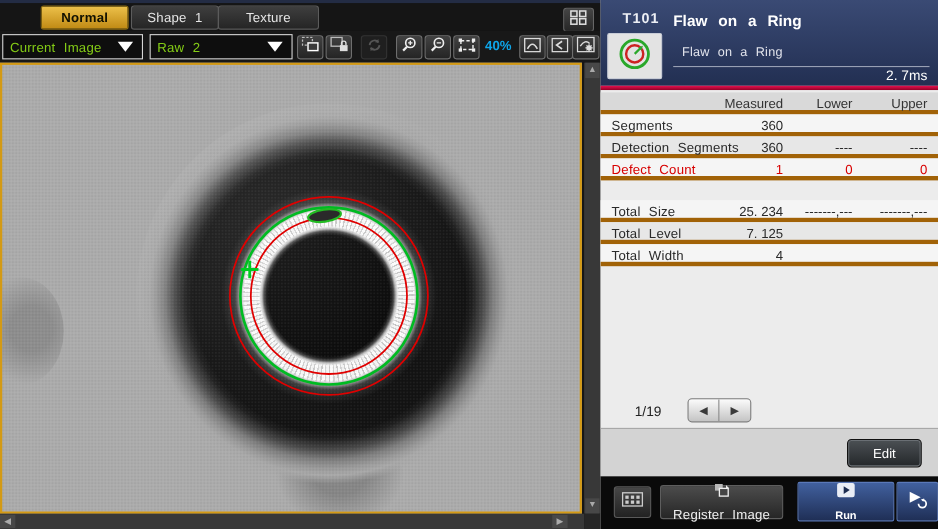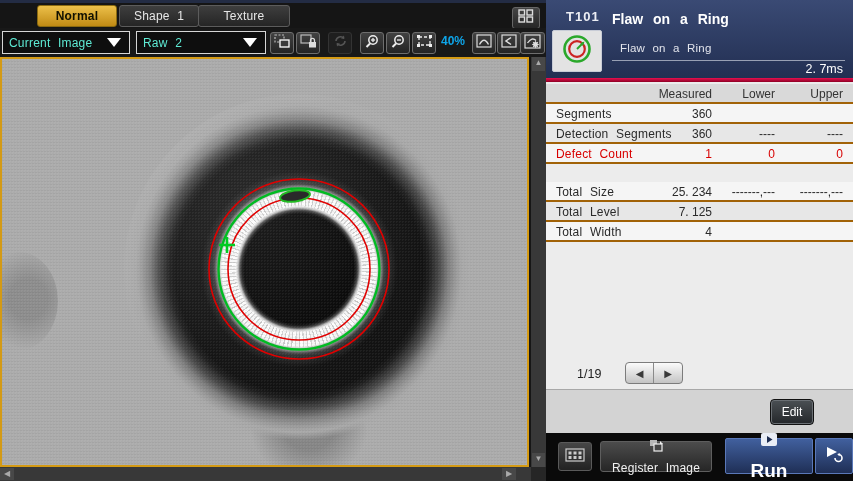--- a/index.html
+++ b/index.html
@@ -20,21 +20,21 @@
   .tab-normal  { left:5px;   width:80px; }
   .tab-shape   { left:87px;  width:80px; }
   .tab-texture { left:166px; width:92px; }
 
   .layout-btn { position:absolute; right:6px; top:4px; width:28px; height:22px; border-radius:3px;
                 background:linear-gradient(#454545,#262626); border:1px solid #666;
                 display:flex; align-items:center; justify-content:center; cursor:pointer; }
 
   .toolbar { position:absolute; left:0; top:28px; width:546px; height:29px; background:#181818; }
   .dropdown { position:absolute; top:3px; height:23px; background:#0e0e0e; border:1px solid #d6d6d6;
-              color:#5eead4; font-size:12px; display:flex; align-items:center; padding:0 6px; cursor:pointer; }
+              color:#84cc16; font-size:12px; display:flex; align-items:center; padding:0 6px; cursor:pointer; }
   .dd-src  { left:2px;   width:128px; }
   .dd-mode { left:136px; width:130px; }
   .dd-caret { position:absolute; right:8px; top:6px; width:0; height:0;
               border-left:7px solid transparent; border-right:7px solid transparent; border-top:9px solid #fff; }
 
   .tbtn { position:absolute; top:4px; width:24px; height:22px; border-radius:3px;
           background:linear-gradient(#424242,#242424); border:1px solid #6e6e6e;
           display:flex; align-items:center; justify-content:center; color:#e8e8e8; cursor:pointer; }
   .tbtn.disabled { background:#1f1f1f; border:1px solid #333; color:#555; cursor:default; }
   .zoom-label { position:absolute; left:437px; top:6px; width:32px; color:#0ea5e9; font-size:12px; font-weight:bold; text-align:center; }
@@ -82,21 +82,21 @@
   .rp-sub    { position:absolute; left:74px; top:42px; color:#e2e4ec; font-size:11.5px; }
   .rp-line   { position:absolute; left:66px; right:8px; top:60px; height:1px; background:#98a0b4; }
   .rp-time   { position:absolute; right:10px; top:62px; color:#fff; font-size:12.5px; }
   .tool-thumb { position:absolute; left:6px; top:30px; width:50px; height:42px; background:#e3e3e3;
                 border-radius:2px; border:1px solid #c8ccd6; display:flex; align-items:center; justify-content:center; }
   .red-stripe { position:absolute; left:0; top:78px; width:307px; height:4px;
                 background:linear-gradient(#e81050,#8e0024); }
 
   .results { position:absolute; left:0; top:82px; width:307px; height:307px; background:#ececec;
              font-size:12px; color:#2a2a2a; }
-  .trow { position:absolute; left:0; width:307px; height:20px; border-bottom:2px solid #a16207; }
+  .trow { position:absolute; left:0; width:307px; height:20px; border-bottom:4px solid #a16207; }
   .trow .lbl { position:absolute; left:10px; top:3px;text-align:center; }
   .trow .c-m { position:absolute; right:141px; top:3px; text-align:right; }
   .trow .c-l { position:absolute; right:78px;  top:3px; text-align:right; }
   .trow .c-u { position:absolute; right:10px;  top:3px; text-align:right; }
   .row-head { top:2px;  background:#d9d9d9; color:#333; }
   .row-0 { top:22px; background:#f5f5f5; }
   .row-1 { top:42px; background:#e7e7e7; }
   .row-2 { top:62px; background:#f5f5f5; color:#d80000; }
   .row-t0 { top:100px; background:#f5f5f5; }
   .row-t1 { top:120px; background:#e7e7e7; }
@@ -104,35 +104,35 @@
 
   .page-label { position:absolute; left:31px; top:285px; font-size:12.5px; color:#222; }
   .pager { position:absolute; left:79px; top:280px; width:58px; height:22px; border:1px solid #7c7c7c;
            border-radius:4px; overflow:hidden; display:flex; background:linear-gradient(#fbfbfb,#c4c4c4); }
   .pager button { width:29px; height:100%; border:none; background:transparent; color:#3a3a3a;
                   font-size:10px; cursor:pointer; }
   .pager button:first-child { border-right:1px solid #8a8a8a; }
 
   .rp-footer { position:absolute; left:0; top:389px; width:307px; height:44px; background:#d3d3d3;
                border-top:1px solid #a8a8a8; }
-  .edit-btn { position:absolute; left:224px; top:9px; width:44px; height:26px; border-radius:4px;
+  .edit-btn { position:absolute; left:224px; top:9px; width:68px; height:26px; border-radius:4px;
               background:linear-gradient(#4b5054,#24272a); border:1px solid #111; box-shadow:inset 0 0 0 1px #6a6f74;
               color:#fff; font-size:12px; display:flex; align-items:center; justify-content:center; cursor:pointer; }
 
   .bottom-bar { position:absolute; left:0; top:433px; width:307px; height:48px; background:#0a0a0a; }
   .bb-btn { position:absolute; border-radius:3px; display:flex; align-items:center; justify-content:center;
             cursor:pointer;flex-direction:column; }
   .grid-btn { left:12px; top:9px; width:34px; height:29px;
               background:linear-gradient(#474747,#222); border:1px solid #5a5a5a; }
   .register-btn { left:54px; top:8px; width:112px; height:31px; gap:5px;
                   background:linear-gradient(#4c4c4c,#262626); border:1px solid #5e5e5e;
                   color:#f0f0f0; font-size:12px; }
   .run-btn { left:179px; top:5px; width:88px; height:36px; gap:8px; border-radius:2px;
              background:linear-gradient(#41609e,#1f2f56); border:1px solid #5a78b8;
-             color:#fff; font-size:19px; font-weight:bold; }
+             color:#fff; font-size:10px; font-weight:bold; }
   .runmode-btn { left:269px; top:5px; width:38px; height:36px; border-radius:2px;
                  background:linear-gradient(#41609e,#1f2f56); border:1px solid #5a78b8; }
 </style>
 </head>
 <body>
 
 <div class="app">
 
   <div class="left-pane">
     <div class="topstrip"></div>

